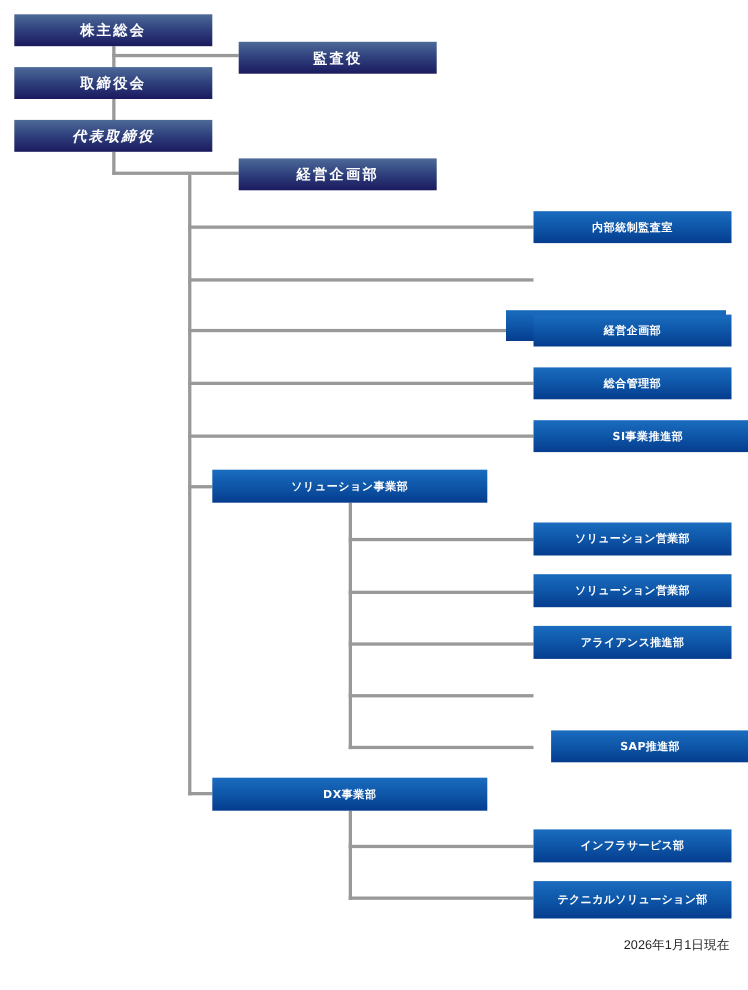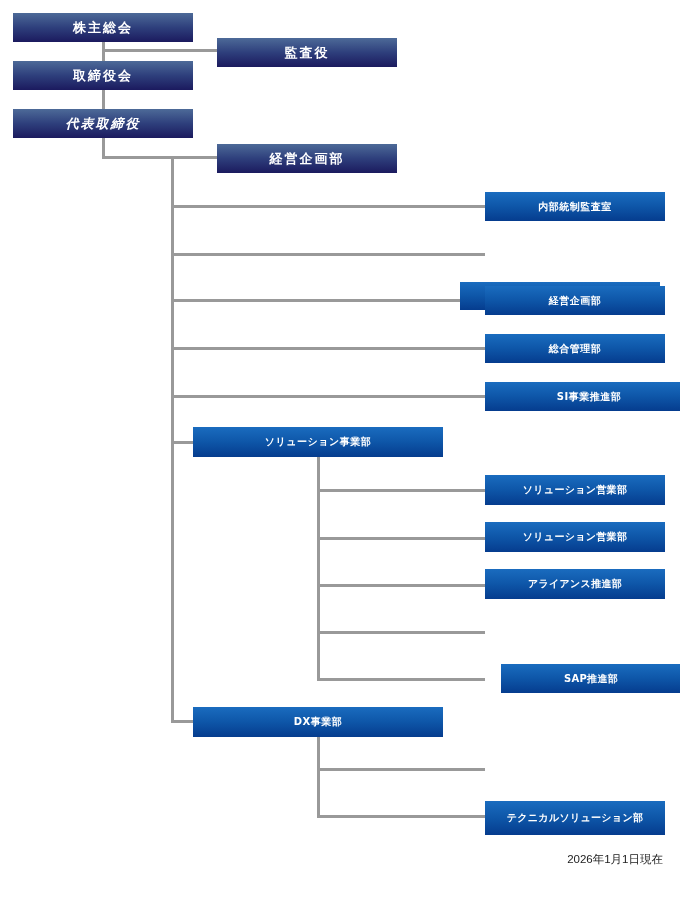--- a/index.html
+++ b/index.html
@@ -107,16 +107,17 @@
   <div class="box blue" style="left:485px; top:334px; width:180px; height:29px;">総合管理部</div>
   <div class="box blue" style="left:485px; top:382px; width:208px; height:29px;">SI事業推進部</div>
 
   <div class="box blue" style="left:193px; top:427px; width:250px; height:30px;">ソリューション事業部</div>
   <div class="box blue small" style="left:485px; top:475px; width:180px; height:30px;">ソリューション営業部</div>
   <div class="box blue small" style="left:485px; top:522px; width:180px; height:30px;">ソリューション営業部</div>
   <div class="box blue small" style="left:485px; top:569px; width:180px; height:30px;">アライアンス推進部</div>
   <div class="box blue small" style="left:485px; top:664px; width:180px; height:29px;margin-left:16px;">SAP推進部</div>
 
   <div class="box blue" style="left:193px; top:707px; width:250px; height:30px;">DX事業部</div>
+  <div class="box blue small" style="left:485px; top:754px; width:180px; height:30px;">インフラサービス部</div>
   <div class="box blue small" style="left:485px; top:801px; width:180px; height:34px;">テクニカルソリューション部</div>
 
   <div class="date-note">2026年1月1日現在</div>
 </div>
 
 </body></html>

